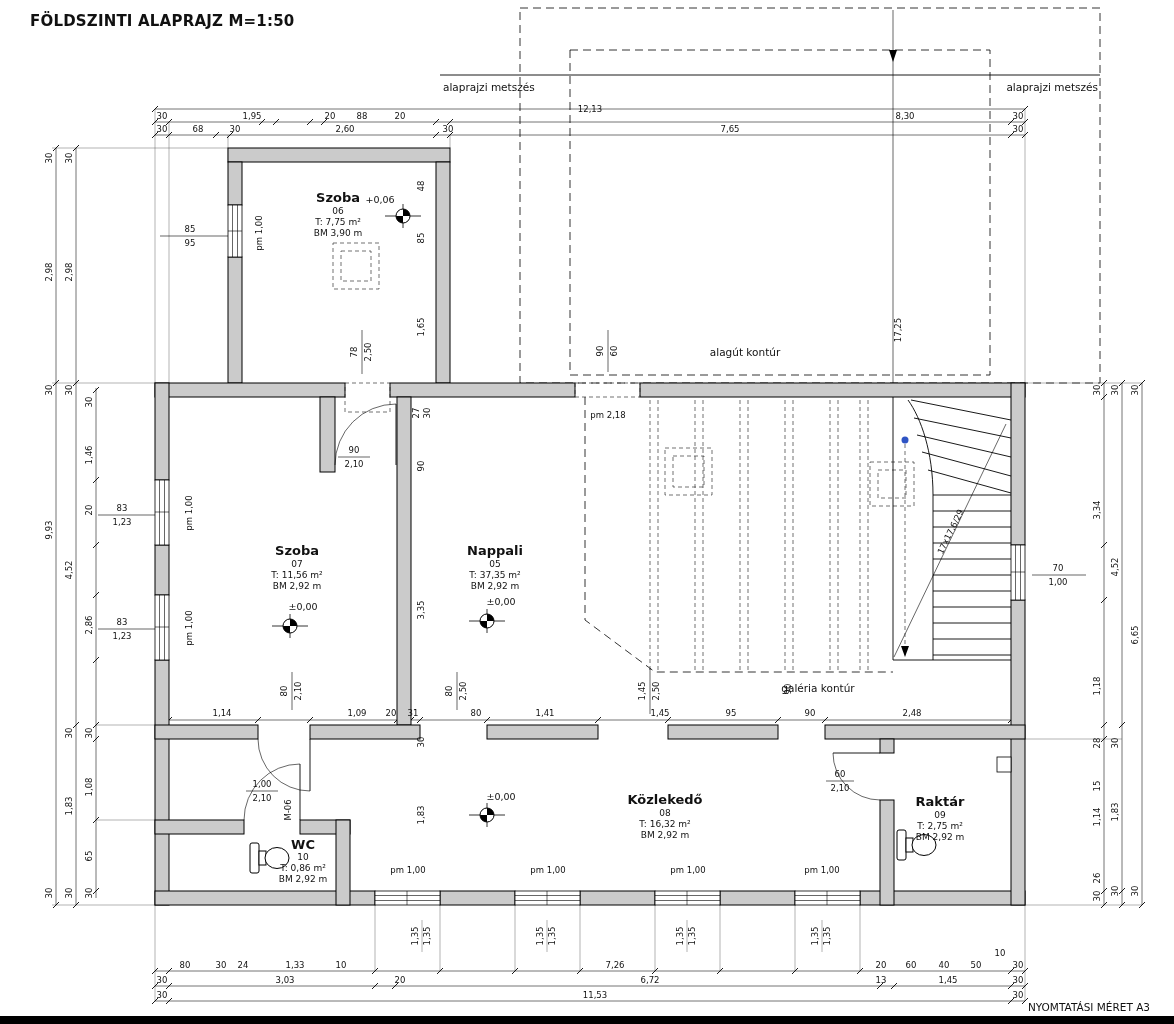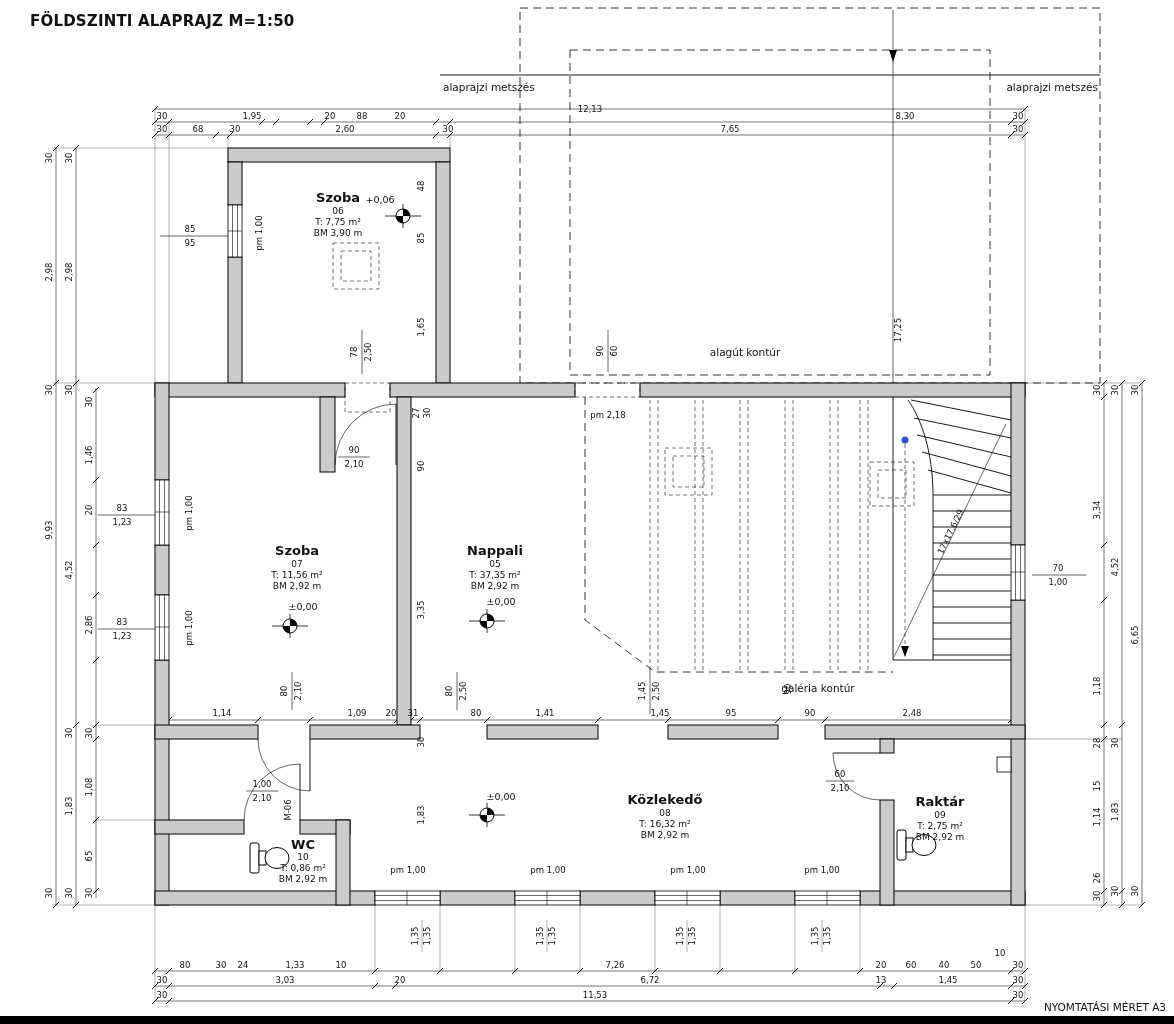--- a/index.html
+++ b/index.html
@@ -1,19 +1,19 @@
 <!DOCTYPE html>
 <html><head>
 <meta charset="utf-8">
 <style>
   html,body{margin:0;padding:0;background:#fff;}
   .page{position:relative;width:1174px;height:1024px;background:#ffffff;overflow:hidden;
         font-family:"DejaVu Sans",sans-serif;color:#111;text-align:center;}
   .title{position:absolute;left:30px;top:12px;font-size:15px;font-weight:600;letter-spacing:.2px;}
-  .footer-note{position:absolute;right:8px;top:1001px;font-size:10.5px;}
+  .footer-note{position:absolute;right:24px;top:1001px;font-size:10.5px;}
   .footer-bar{position:absolute;left:0;bottom:0;width:100%;height:8px;background:#000;}
   svg{position:absolute;left:0;top:0;}
   svg text{font-family:"DejaVu Sans",sans-serif;fill:#111;}
   .dim{font-size:8.5px;text-anchor:middle;}
   .dimr{font-size:8.5px;text-anchor:middle;}
   .lbl{font-size:10.5px;}
   .room-name{font-size:13px;font-weight:bold;text-anchor:middle;}
   .room-sub{font-size:9px;text-anchor:middle;}
   .lvl-txt{font-size:9.5px;text-anchor:middle;}
   .wall{fill:#cbcbcb;stroke:#000;stroke-width:1;}

